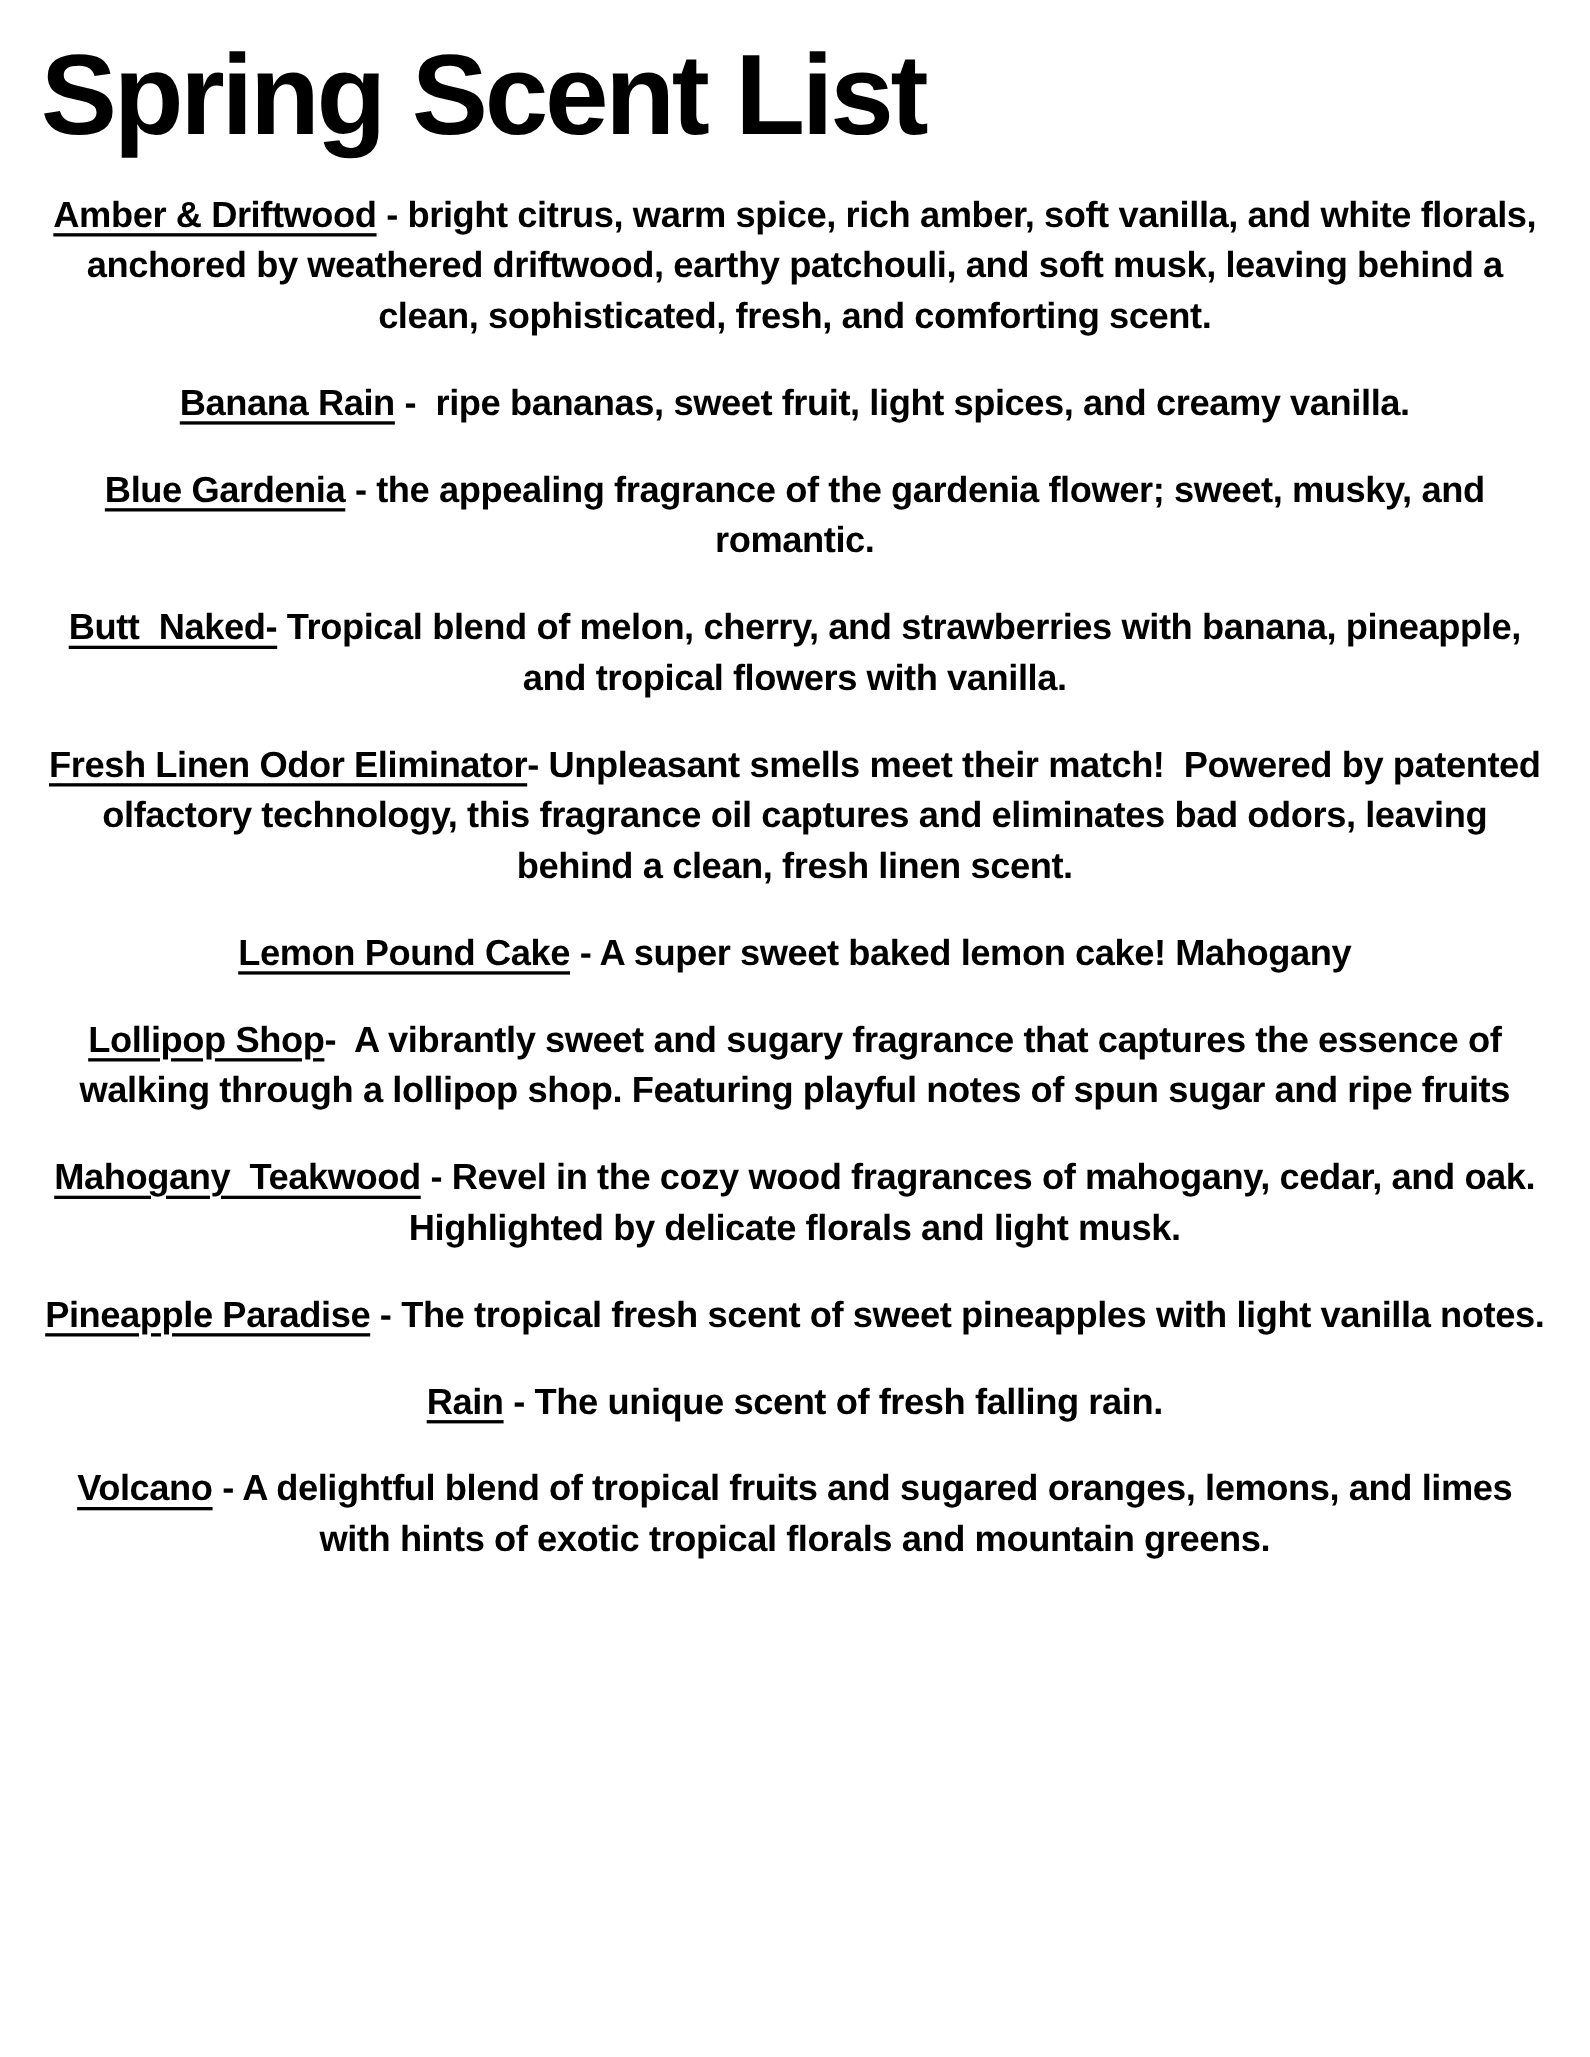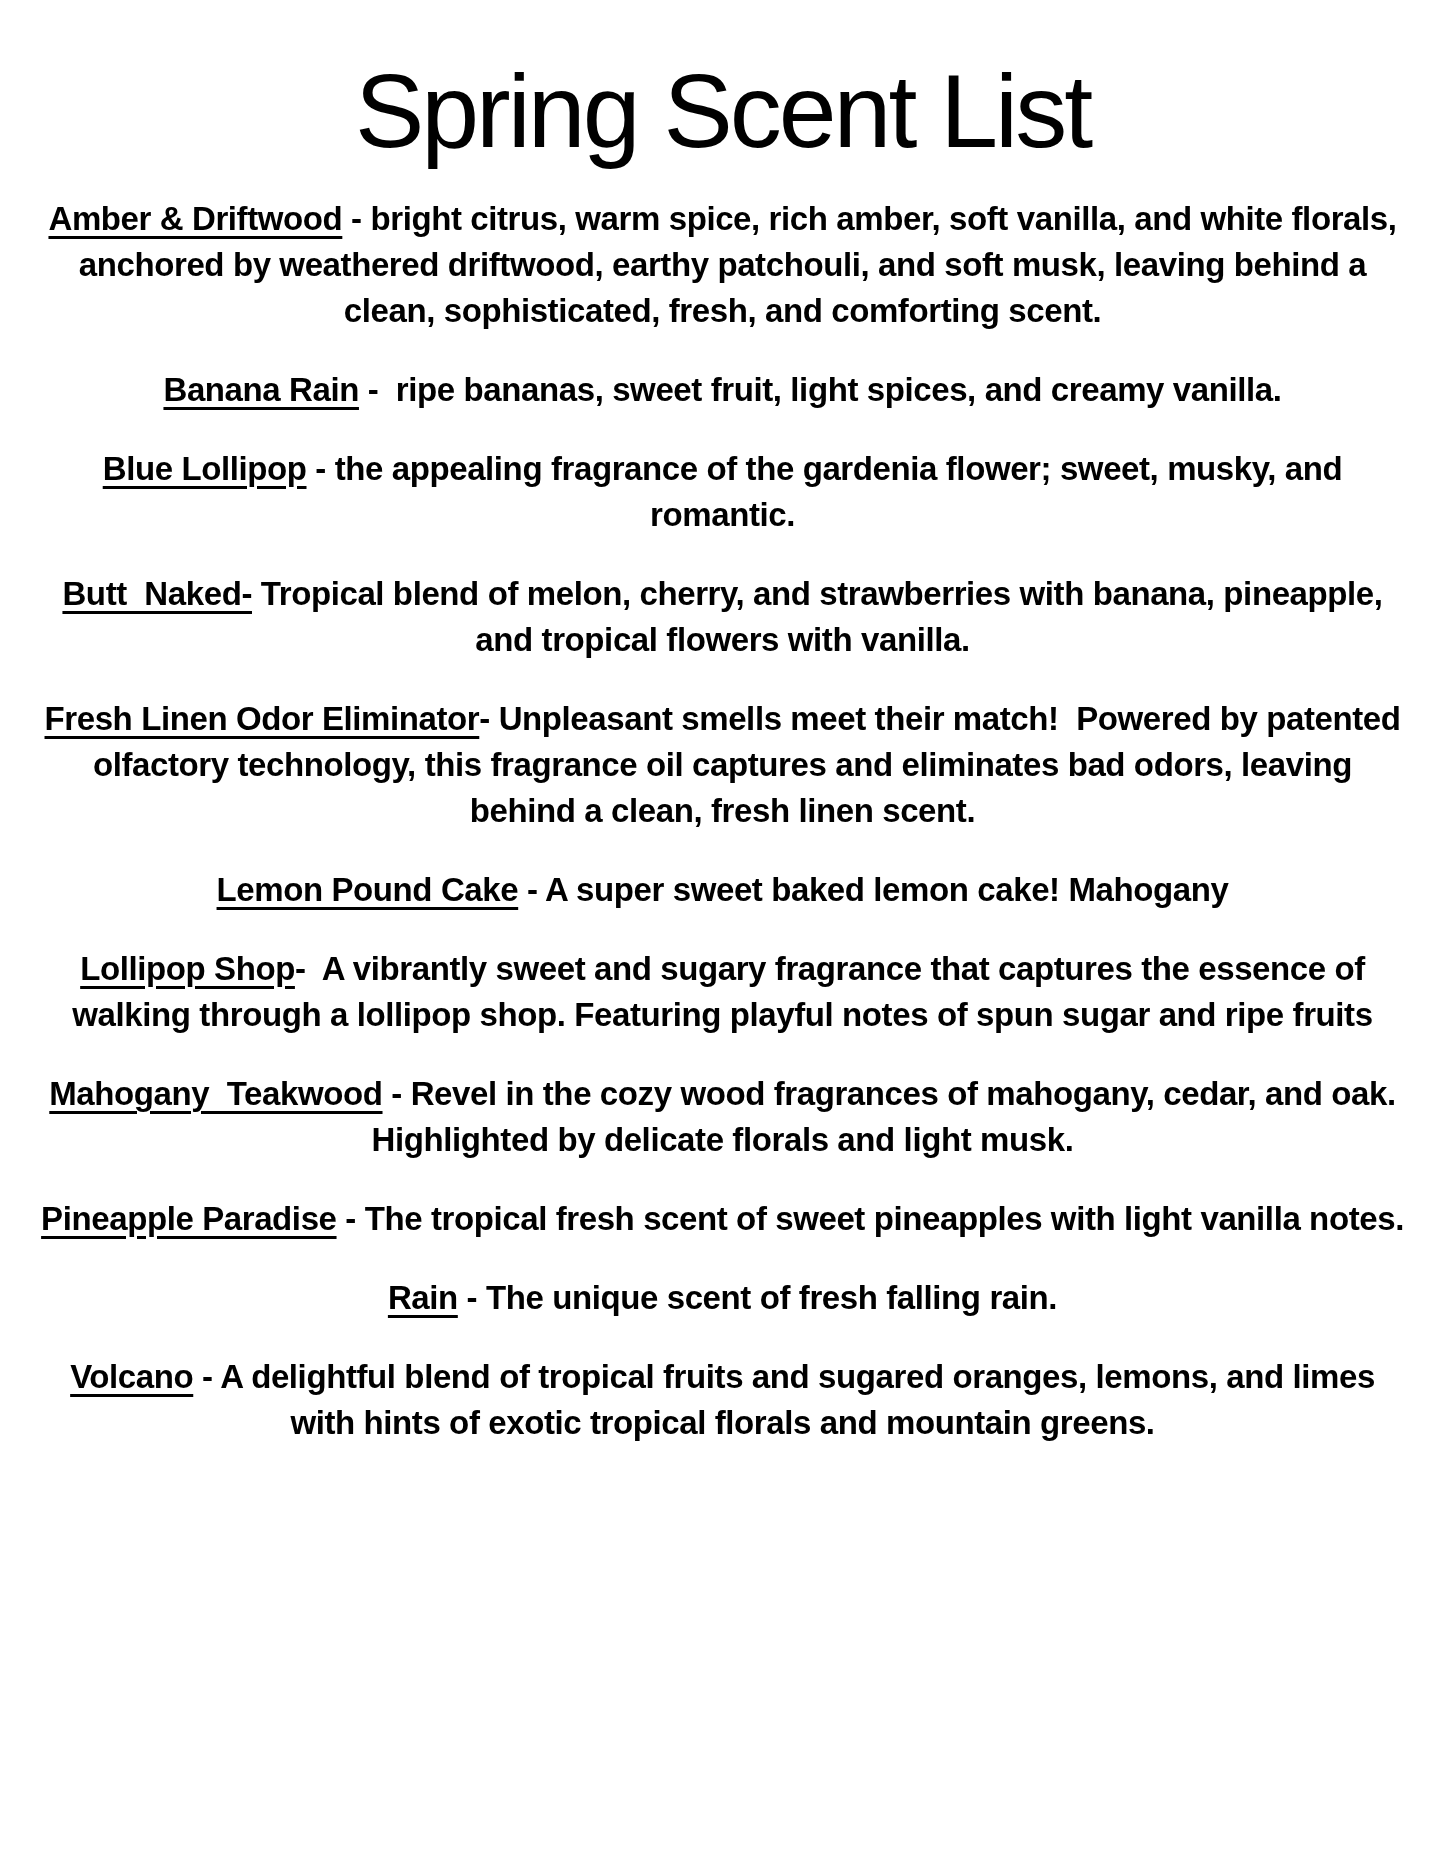--- a/index.html
+++ b/index.html
@@ -12,25 +12,25 @@
     overflow: hidden;
     font-family: "Liberation Sans", sans-serif;
   }
   .page {
     box-sizing: border-box;
     width: 1445px;
     height: 1870px;
     padding: 0 37px;
   }
   .title {
-    margin: 56px 0 0 0;
-    text-align: center;
+    margin: 32px 0 0 0;
+    text-align: left;
     font-size: 104px;
     line-height: 1.06;
-    font-weight: normal;
+    font-weight: bold;
     letter-spacing: -3px;
   }
   .scent-list {
     margin-top: 30px;
   }
   .scent {
     margin: 0 0 33px 0;
     font-size: 33px;
     line-height: 46px;
     font-weight: bold;
@@ -47,21 +47,21 @@
 </style>
 </head>
 <body style="background-color: rgb(255, 255, 255);">
 
 <div class="page" style="color: rgb(0, 0, 0);">
   <h1 class="title">Spring Scent List</h1>
   <div class="scent-list">
 
   <p class="scent"><span class="scent-name">Amber &amp; Driftwood</span><span class="scent-sep"> - </span><span class="scent-desc">bright citrus, warm spice, rich amber, soft vanilla, and white florals, anchored by weathered driftwood, earthy patchouli, and soft musk, leaving behind a clean, sophisticated, fresh, and comforting scent.</span></p>
       <p class="scent"><span class="scent-name">Banana Rain</span><span class="scent-sep"> -  </span><span class="scent-desc">ripe bananas, sweet fruit, light spices, and creamy vanilla.</span></p>
-      <p class="scent"><span class="scent-name">Blue Lollipop</span><span class="scent-sep"> - </span><span class="scent-desc">the appealing fragrance of the gardenia flower; sweet, musky, and romantic.</span></p>
+      <p class="scent"><span class="scent-name">Blue Gardenia</span><span class="scent-sep"> - </span><span class="scent-desc">the appealing fragrance of the gardenia flower; sweet, musky, and romantic.</span></p>
       <p class="scent"><span class="scent-name">Butt  Naked-</span><span class="scent-sep"> </span><span class="scent-desc">Tropical blend of melon, cherry, and strawberries with banana, pineapple, and tropical flowers with vanilla.</span></p>
       <p class="scent"><span class="scent-name">Fresh Linen Odor Eliminator</span><span class="scent-sep">- </span><span class="scent-desc">Unpleasant smells meet their match!  Powered by patented olfactory technology, this fragrance oil captures and eliminates bad odors, leaving behind a clean, fresh linen scent.</span></p>
       <p class="scent"><span class="scent-name">Lemon Pound Cake</span><span class="scent-sep"> - </span><span class="scent-desc">A super sweet baked lemon cake! Mahogany</span></p>
       <p class="scent"><span class="scent-name">Lollipop Shop</span><span class="scent-sep">-  </span><span class="scent-desc">A vibrantly sweet and sugary fragrance that captures the essence of walking through a lollipop shop. Featuring playful notes of spun sugar and ripe fruits</span></p>
       <p class="scent"><span class="scent-name">Mahogany  Teakwood</span><span class="scent-sep"> - </span><span class="scent-desc">Revel in the cozy wood fragrances of mahogany, cedar, and oak. Highlighted by delicate florals and light musk.</span></p>
       <p class="scent"><span class="scent-name">Pineapple Paradise</span><span class="scent-sep"> - </span><span class="scent-desc">The tropical fresh scent of sweet pineapples with light vanilla notes.</span></p>
       <p class="scent"><span class="scent-name">Rain</span><span class="scent-sep"> - </span><span class="scent-desc">The unique scent of fresh falling rain.</span></p>
       <p class="scent"><span class="scent-name">Volcano</span><span class="scent-sep"> - </span><span class="scent-desc">A delightful blend of tropical fruits and sugared oranges, lemons, and limes with hints of exotic tropical florals and mountain greens.</span></p>
     </div>
 </div>

